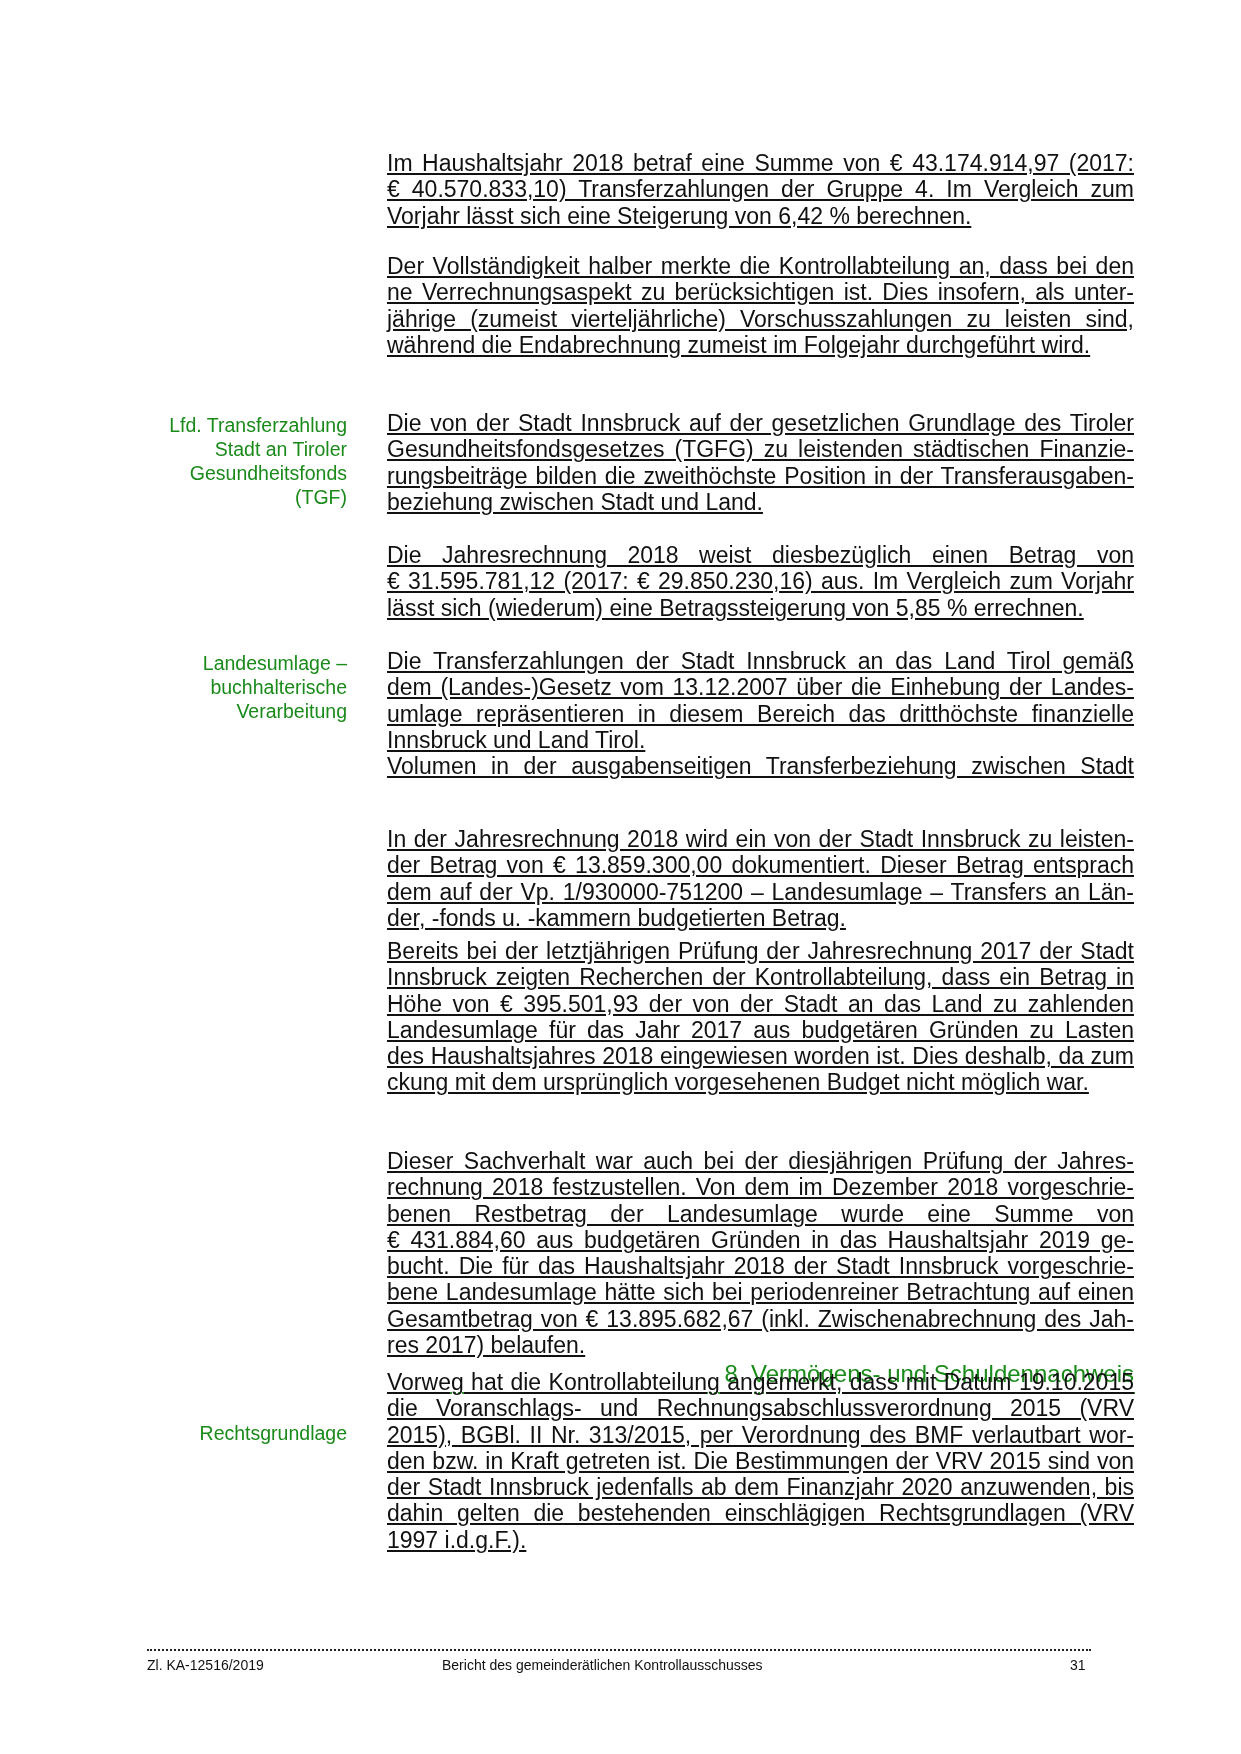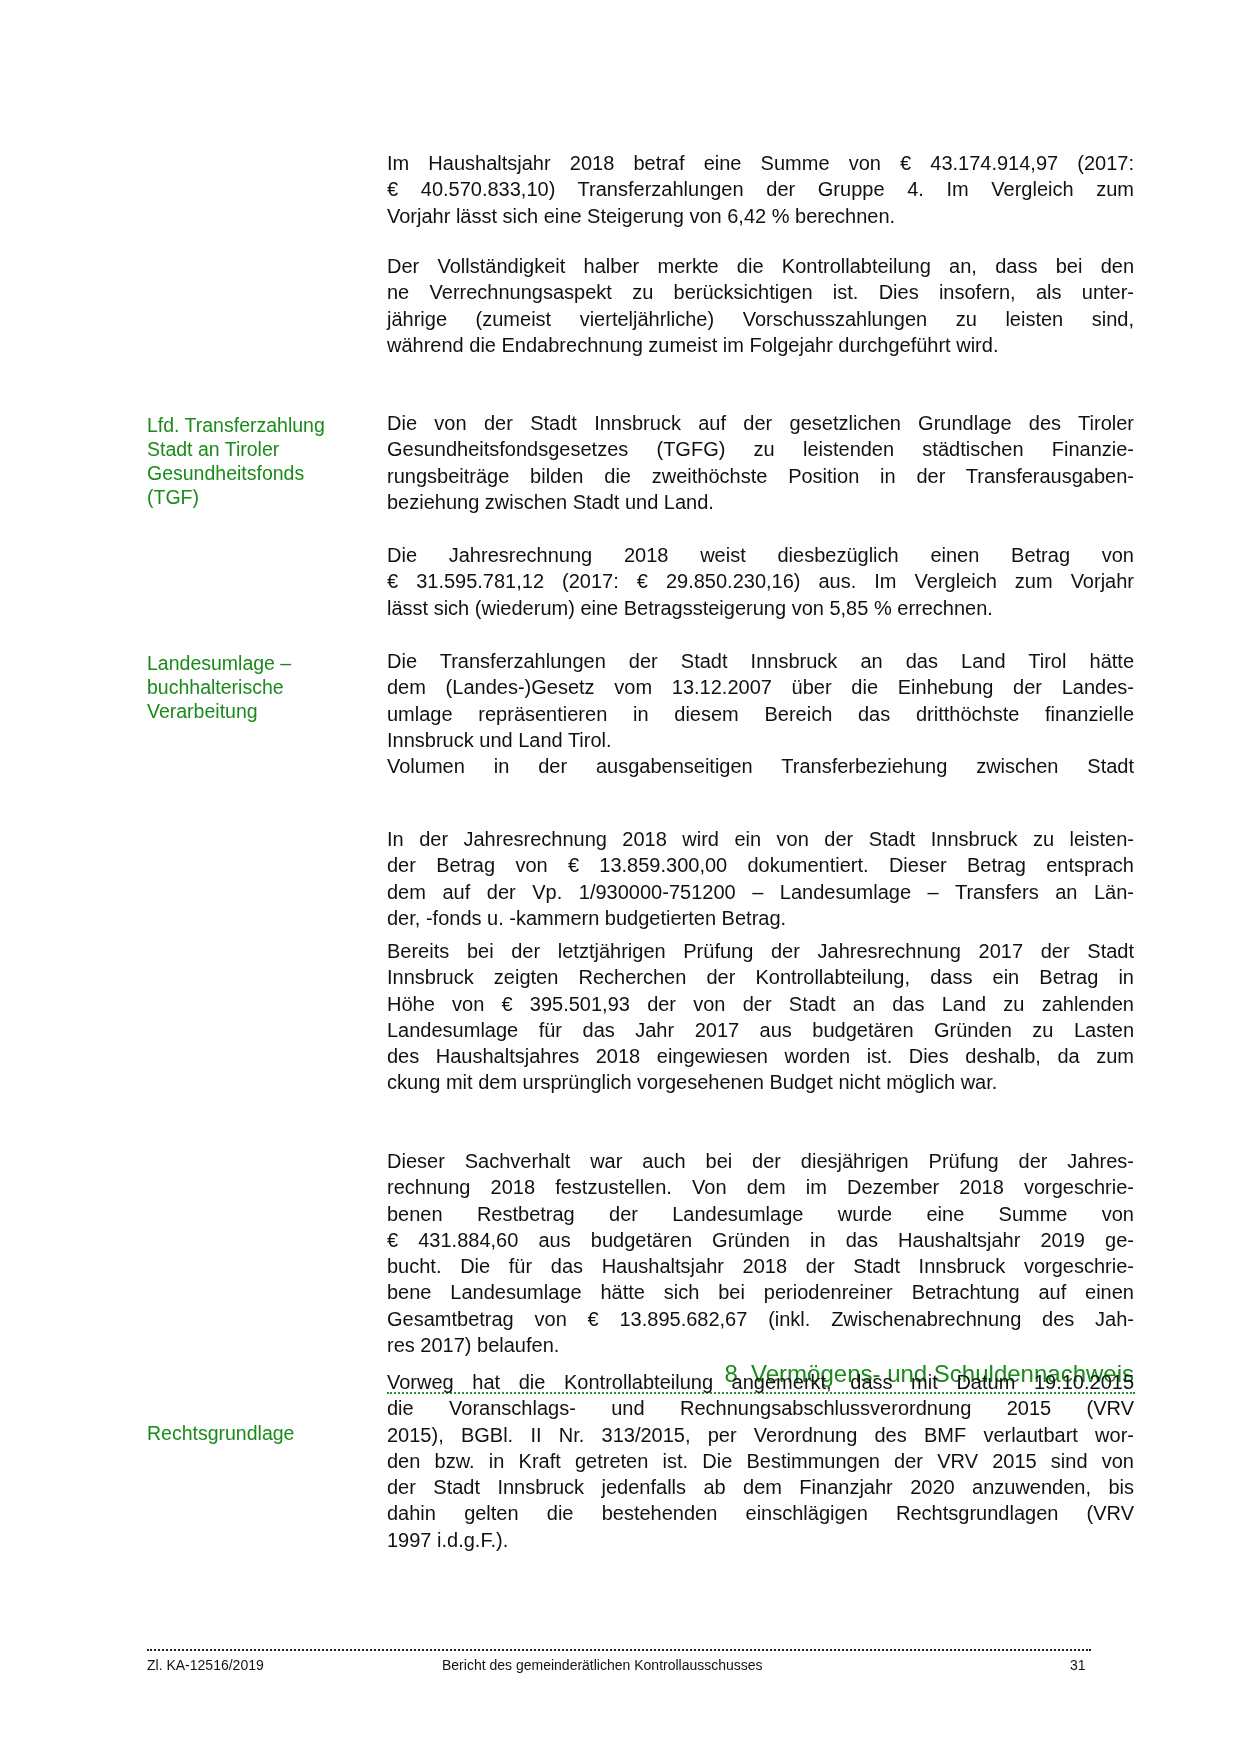--- a/index.html
+++ b/index.html
@@ -1,23 +1,23 @@
 <!DOCTYPE html>
 <html><head>
 <meta charset="utf-8">
 <style>
   html, body { margin: 0; padding: 0; background: #ffffff; }
   body { width: 1241px; height: 1754px; position: relative; overflow: hidden;
          font-family: "Liberation Sans", sans-serif; color: #111111; }
-  .para { position: absolute; left: 387px; width: 747px; font-size: 20px;
-          line-height: 26.3px; text-align: justify; }
+  .para { position: absolute; left: 387px; width: 747px; font-size: 23px;
+          line-height: 26.3px; text-align: justify; text-decoration: underline; }
   .para .ln { display: block; text-align: justify; text-align-last: justify; white-space: nowrap; }
   .para .ln.last { text-align-last: left; }
   .label { position: absolute; left: 147px; width: 200px; font-size: 19.5px;
-           line-height: 24px; color: #1a8a1a; }
+           line-height: 24px; color: #1a8a1a; text-align: right; }
   .label .ln { display: block; white-space: nowrap; }
   .section-head { position: absolute; right: 107px; top: 1360px; font-size: 24px;
                   color: #1a8a1a; white-space: nowrap; }
   .section-rule { position: absolute; left: 387px; width: 748px; top: 1392px; height: 0;
                   border-top: 2px dotted #2e8b2e; }
   .footer-rule { position: absolute; left: 147px; width: 944px; top: 1649px; height: 0;
                  border-top: 2px dotted #222222; }
   .footer { position: absolute; top: 1657px; font-size: 14px; color: #111111; white-space: nowrap; }
   .footer.left { left: 147px; }
   .footer.center { left: 442px; }
@@ -61,21 +61,21 @@
   <span class="ln last">beziehung zwischen Stadt und Land.</span>
 </div>
 
 <div class="para" style="top:542px;">
   <span class="ln">Die Jahresrechnung 2018 weist diesbezüglich einen Betrag von</span>
   <span class="ln">€ 31.595.781,12 (2017: € 29.850.230,16) aus. Im Vergleich zum Vorjahr</span>
   <span class="ln last">lässt sich (wiederum) eine Betragssteigerung von 5,85 % errechnen.</span>
 </div>
 
 <div class="para" style="top:648px;">
-  <span class="ln">Die Transferzahlungen der Stadt Innsbruck an das Land Tirol hätte</span>
+  <span class="ln">Die Transferzahlungen der Stadt Innsbruck an das Land Tirol gemäß</span>
   <span class="ln">dem (Landes-)Gesetz vom 13.12.2007 über die Einhebung der Landes-</span>
   <span class="ln">umlage repräsentieren in diesem Bereich das dritthöchste finanzielle</span>
   <span class="ln last">Innsbruck und Land Tirol.</span>
   <span class="ln">Volumen in der ausgabenseitigen Transferbeziehung zwischen Stadt</span>
 </div>
 
 <div class="para" style="top:826px;">
   <span class="ln">In der Jahresrechnung 2018 wird ein von der Stadt Innsbruck zu leisten-</span>
   <span class="ln">der Betrag von € 13.859.300,00 dokumentiert. Dieser Betrag entsprach</span>
   <span class="ln">dem auf der Vp. 1/930000-751200 – Landesumlage – Transfers an Län-</span>

